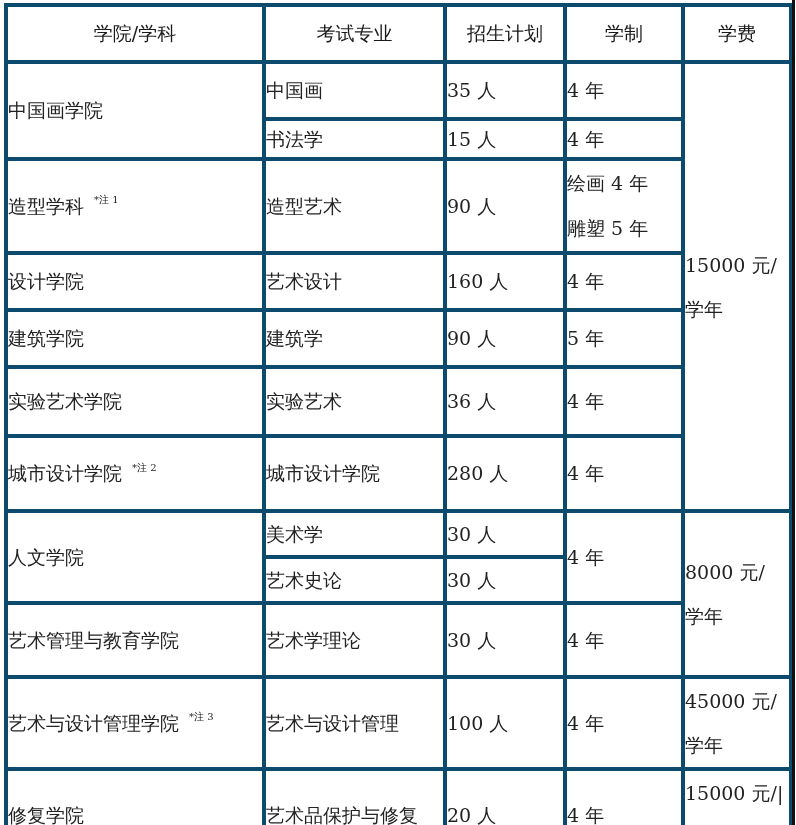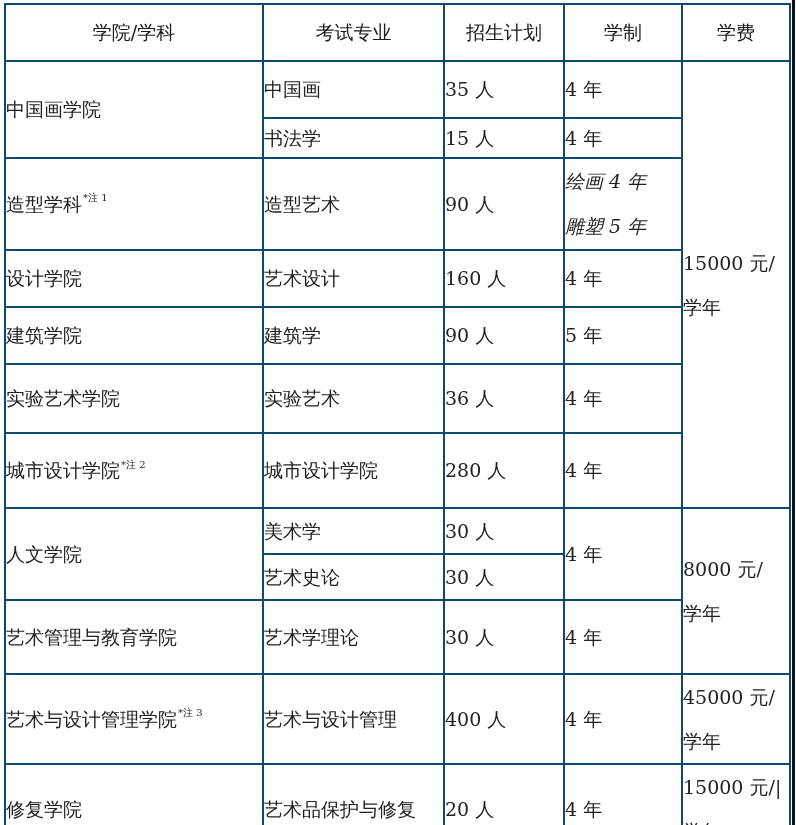--- a/index.html
+++ b/index.html
@@ -1,26 +1,26 @@
 <!DOCTYPE html>
 <html><head>
 <meta charset="utf-8">
 <style>
   html, body { margin: 0; padding: 0; background: #ffffff; }
   body { width: 796px; height: 825px; position: relative; overflow: hidden;
          font-family: "DejaVu Serif", "Liberation Serif", serif; color: #222222; }
   .table-wrap { position: absolute; left: 4px; top: 3px; }
   table.admission { border-collapse: collapse; table-layout: fixed; }
   table.admission td, table.admission th {
-    border: 2px solid #0c4a6e; vertical-align: middle;
+    border: 4px solid #0c4a6e; vertical-align: middle;
     padding: 0; font-weight: normal; font-size: 19px; line-height: 1.2;
   }
   table.admission th { font-family: "DejaVu Sans", "Liberation Sans", sans-serif; font-size: 19px; color: #1a1a1a; }
-  .sup { font-size: 10px; vertical-align: super; position: relative; top: -2px; margin-left: 1px; }
-  .line { display: block; line-height: 45px; font-style: italic; }
+  .sup { font-size: 10px; vertical-align: super; position: relative; top: -2px; margin-left: 10px; }
+  .line { display: block; line-height: 45px; }
   .fee-line { display: block; line-height: 44px; }
   .right-double { position: absolute; left: 792px; top: 0; width: 3px; height: 825px; background: #111111; }
 </style>
 </head>
 <body>
 
 <div class="table-wrap">
 <table class="admission">
   <colgroup>
     <col style="width:258px">
@@ -110,21 +110,21 @@
   <tr style="height:74px">
     <td>艺术管理与教育学院</td>
     <td>艺术学理论</td>
     <td>30 人</td>
     <td>4 年</td>
   </tr>
 
   <tr style="height:90px">
     <td><span>艺术与设计管理学院</span><span class="sup">*注 3</span></td>
     <td>艺术与设计管理</td>
-    <td>400 人</td>
+    <td>100 人</td>
     <td>4 年</td>
     <td>
       <span class="fee-line">45000 元/</span>
       <span class="fee-line">学年</span>
     </td>
   </tr>
 
   <tr style="height:90px">
     <td>修复学院</td>
     <td>艺术品保护与修复</td>

